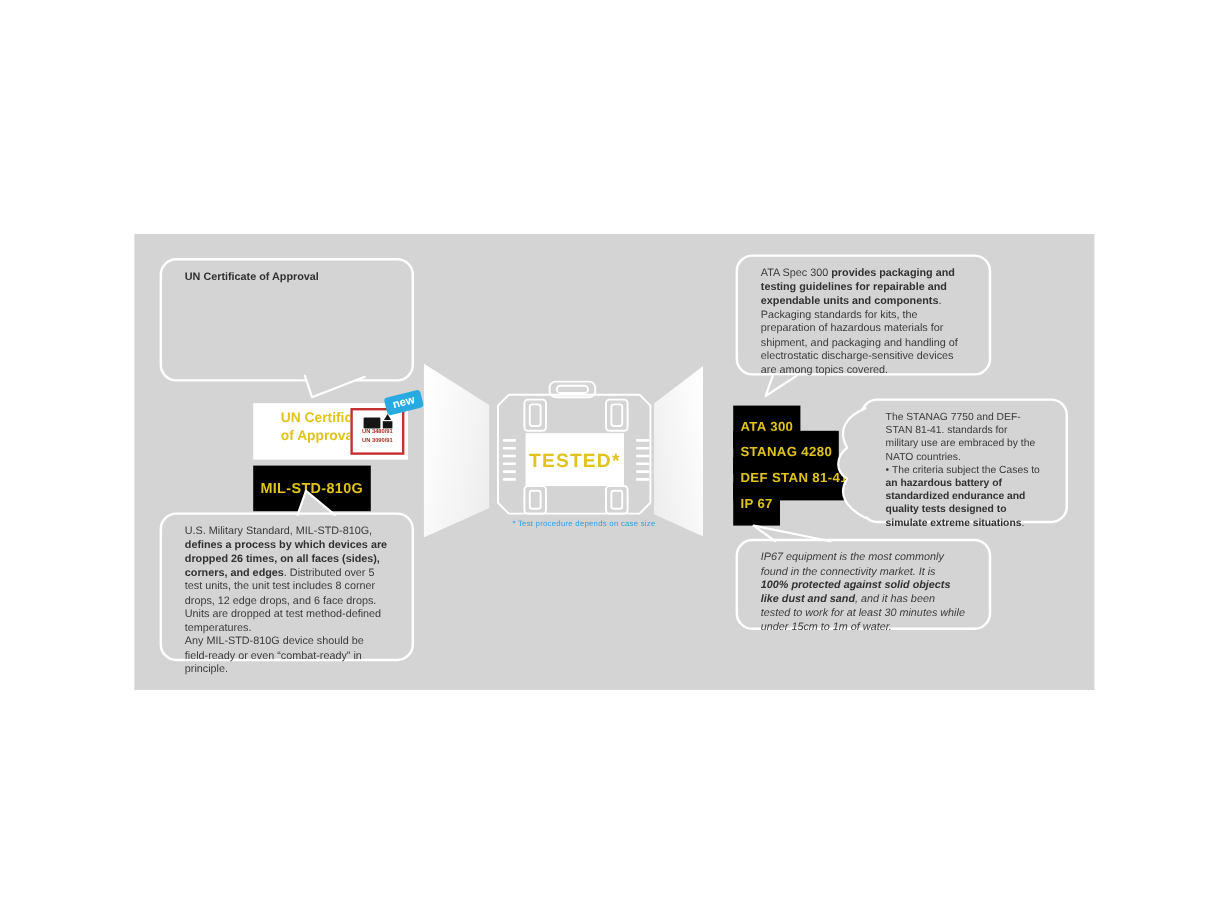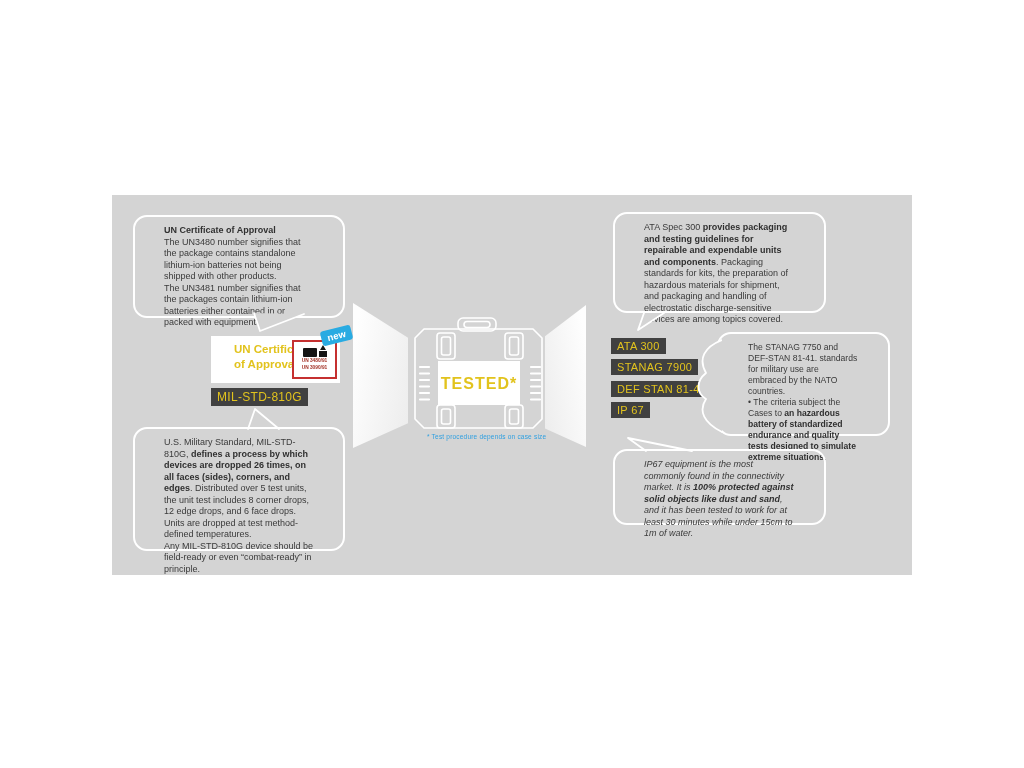--- a/index.html
+++ b/index.html
@@ -1,26 +1,26 @@
 <!DOCTYPE html>
 <html style="--accent_yellow: #e2c31d; --badge_blue: #29abe2; --sticker_red: #c53030; --panel_gray: #d4d4d4; --footnote_blue: #2e9fe0; --text_dark: #3a3a3a;"><head>
 <meta charset="utf-8">
 <style>
   html,body{margin:0;padding:0;background:#fff;font-family:"Liberation Sans",sans-serif;}
   #stage{position:relative;width:1024px;height:768px;background:#fff;overflow:hidden;}
   #panel{position:absolute;left:112px;top:195px;width:800px;height:380px;background:var(--panel_gray);}
   .bubble{
     position:absolute;border:2px solid #fff;border-radius:14px;
     color:var(--text_dark);font-size:9px;line-height:1.28;
-    padding:8px 29px;white-space:pre-line;box-sizing:border-box;
+    padding:8px 19px;white-space:pre-line;box-sizing:border-box;
   }
   .bubble .b{font-weight:bold;color:#303030;}
   .strip{
-    position:absolute;background:#404040;color:var(--accent_yellow);
-    font-weight:normal;font-size:11px;padding:2px 6px;letter-spacing:.3px;white-space:nowrap;
+    position:absolute;background:#000000;color:var(--accent_yellow);
+    font-weight:bold;font-size:11px;padding:12px 6px;letter-spacing:.3px;white-space:nowrap;
   }
   .tail{position:absolute;}
   .tail path.f{fill:var(--panel_gray);stroke:none;}
   .tail path.s{fill:none;stroke:#fff;stroke-width:1.8;stroke-linejoin:round;stroke-linecap:round;}
   
   #un-label{position:absolute;left:211px;top:336px;width:129px;height:47px;background:#fff;}
   #un-label .txt{position:absolute;left:7px;top:6px;color:var(--accent_yellow);font-weight:bold;font-size:11.5px;line-height:1.3;margin-left:16px;}
   #sticker{position:absolute;right:3px;top:4px;width:45px;height:39px;background:#fff;border:2px solid var(--sticker_red);box-sizing:border-box;}
   #sticker .icons{display:flex;justify-content:center;align-items:flex-end;gap:2px;margin-top:3px;height:12px;}
   .ic-truck{width:14px;height:9px;background:#151515;border-radius:1px;}
@@ -50,22 +50,21 @@
   #lbl-def{left:611px;top:381px;}
   #lbl-ip{left:611px;top:402px;}
 </style>
 </head>
 <body>
 
 <div id="stage">
   <div id="panel">
 
     <div class="bubble" style="left:21px;top:20px;width:212px;height:103px;"><span class="b">UN Certificate of Approval
-</span><span>The UN3480 number signifies that the package contains standalone lithium-ion batteries not being shipped with other products.
-The UN3481 number signifies that the packages contain lithium-ion batteries either contained in or packed with equipment.</span></div>
+</span></div>
 
     <svg class="tail" style="left:136px;top:117px;" width="60" height="24" viewBox="0 0 60 24">
       <path class="f" d="M6,1 L12,19 L56,2 Z"></path>
       <path class="s" d="M6,1 L12,19 L56,2"></path>
     </svg>
 
     <div id="un-label" style="left:99px;top:141px;">
       <div class="txt">
         <div>UN Certificate</div>
         <div>of Approval</div>
@@ -120,21 +119,21 @@
     <div id="footnote" style="left:315px;top:238px;">* Test procedure depends on case size</div>
 
     <div class="bubble" style="left:501px;top:17px;width:213px;height:101px;"><span>ATA Spec 300 </span><span class="b">provides packaging and testing guidelines for repairable and expendable units and components</span><span>. Packaging standards for kits, the preparation of hazardous materials for shipment, and packaging and handling of electrostatic discharge-sensitive devices are among topics covered.</span></div>
 
     <svg class="tail" style="left:518px;top:116px;" width="40" height="22" viewBox="0 0 40 22">
       <path class="f" d="M34,2 L8,19 L14,2 Z"></path>
       <path class="s" d="M34,2 L8,19 L14,2"></path>
     </svg>
 
     <div class="strip" id="lbl-ata" style="left:499px;top:143px;">ATA 300</div>
-    <div class="strip" id="lbl-stanag" style="left:499px;top:164px;">STANAG 7900</div>
+    <div class="strip" id="lbl-stanag" style="left:499px;top:164px;">STANAG 4280</div>
     <div class="strip" id="lbl-def" style="left:499px;top:186px;">DEF STAN 81-41</div>
     <div class="strip" id="lbl-ip" style="left:499px;top:207px;">IP 67</div>
 
     <div class="bubble" style="left:605px;top:137px;width:173px;height:104px;font-size:8.6px;"><span>The STANAG 7750 and DEF-STAN 81-41. standards for military use are embraced by the NATO countries.
 • The criteria subject the Cases to </span><span class="b">an hazardous battery of standardized endurance and quality tests designed to simulate extreme situations</span><span>.</span></div>
 
     <svg class="tail" style="left:580px;top:140px;" width="30" height="100" viewBox="0 0 30 100">
       <path class="f" d="M30,5 C12,12 6,24 14,38 C4,46 4,58 14,64 C6,76 12,88 30,97 Z"></path>
       <path class="s" d="M30,5 C12,12 6,24 14,38 C4,46 4,58 14,64 C6,76 12,88 30,97"></path>
     </svg>

